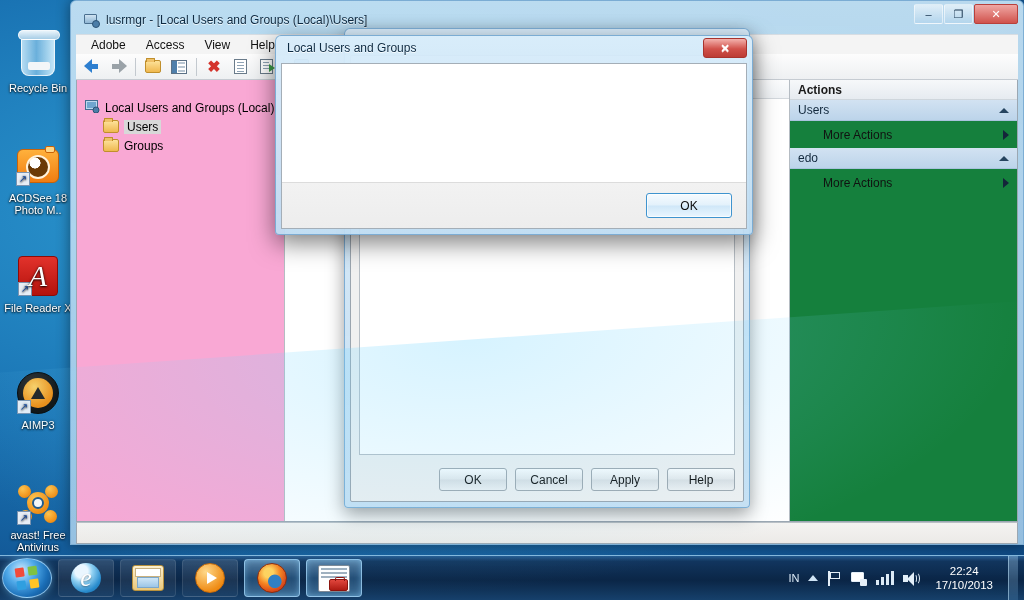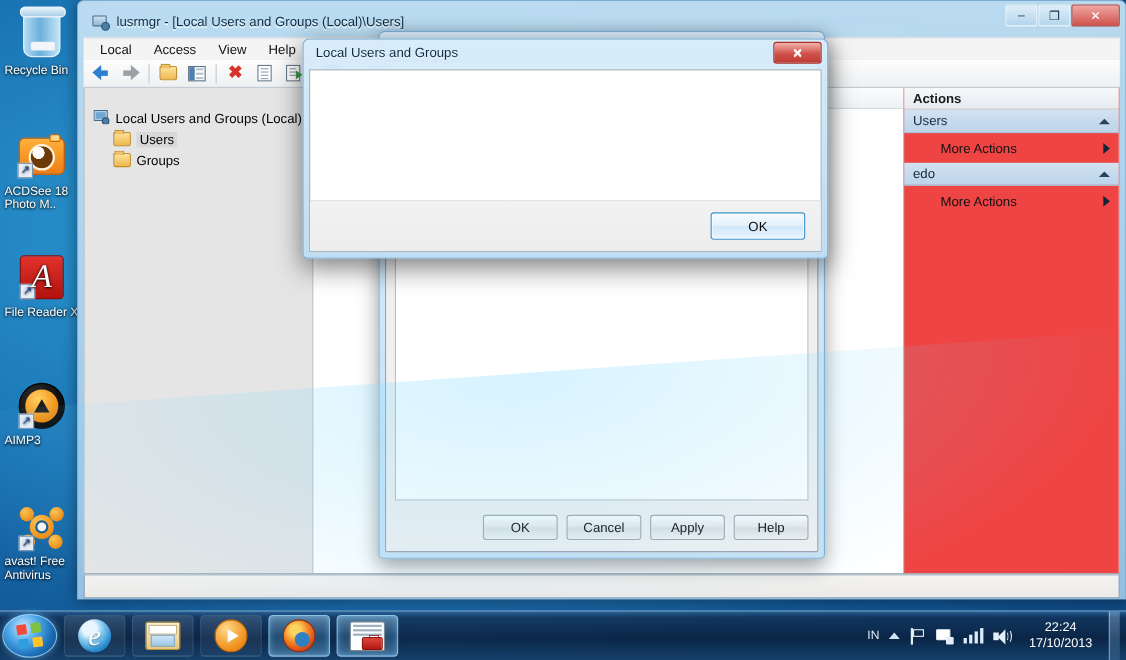--- a/index.html
+++ b/index.html
@@ -16,24 +16,25 @@
     overflow: hidden;
   }
   #desktop::after{
     content:""; position:absolute; left:-5%; top:55%; width:130%; height:60%;
     background: radial-gradient(ellipse 60% 100% at 40% 0%, rgba(120,215,255,.30), rgba(120,215,255,0) 70%);
     transform: rotate(-4deg);
   }
 
   
   .dicon {
-    position: absolute; left: 4px; width: 68px; text-align: left;
+    position: absolute; left: 4px; width: 68px; text-align: center;
     color: #fff; font-size: 11px; line-height: 12px;
     text-shadow: 0 1px 2px rgba(0,0,0,.85), 0 0 3px rgba(0,0,0,.6);
     cursor: default;
+    margin-top: 24px;
   }
   .dicon .glyph { height: 48px; display:flex; align-items:center; justify-content:center; margin-bottom:2px; position:relative;}
   .dicon .lbl { display:block; }
   .shortcut-arrow{
     position:absolute; left:6px; bottom:2px; width:14px; height:14px;
     background:#e8eef6; border:1px solid #7a93b0;
     display:flex; align-items:center; justify-content:center;
     font-size:10px; color:#12459b; line-height:1;
   }
 
@@ -123,28 +124,28 @@
   .pane-ico::after{content:"";position:absolute;left:6px;top:1px;right:1px;height:2px;background:#b9c6d2;box-shadow:0 4px 0 #b9c6d2,0 8px 0 #b9c6d2;}
   .x-ico{ color:#d4342c; font-size:16px; font-weight:bold; line-height:1; }
   .doc-ico{width:13px;height:15px;background:#fff;border:1px solid #6a7b8a;position:relative;}
   .doc-ico::after{content:"";position:absolute;left:2px;top:2px;right:2px;height:1px;background:#8fa3b5;box-shadow:0 3px 0 #8fa3b5,0 6px 0 #8fa3b5,0 9px 0 #8fa3b5;}
   .exp-ico{width:13px;height:15px;background:#fff;border:1px solid #6a7b8a;position:relative;}
   .exp-ico::before{content:"";position:absolute;left:2px;top:2px;width:6px;height:1px;background:#8fa3b5;box-shadow:0 3px 0 #8fa3b5,0 6px 0 #8fa3b5;}
   .exp-ico::after{content:"";position:absolute;right:-3px;bottom:1px;width:0;height:0;border-top:4px solid transparent;border-bottom:4px solid transparent;border-left:6px solid #3c9b46;}
   .help-ico{width:15px;height:15px;background:linear-gradient(180deg,#7fb3e0,#2f6fae);border:1px solid #24537f;color:#fff;font-size:11px;font-weight:bold;display:flex;align-items:center;justify-content:center;border-radius:2px;}
 
   .workarea{ position:absolute; left:0; right:0; top:74px; bottom:22px; display:flex; background:#fff; border:1px solid #9ba7b2; border-top:none;}
-  .tree-pane{ width:208px; background:#e5e5e5; border-right:1px solid #b5bcc3; padding:18px 0 0 0; }
+  .tree-pane{ width:208px; background:#f9a8d4; border-right:1px solid #b5bcc3; padding:18px 0 0 0; }
   .tree-row{ display:flex; align-items:center; height:19px; padding-left:8px; font-size:12px; color:#000; cursor:default; }
   .tree-row.child{ padding-left:26px; }
   .tree-row .tico{ margin-right:5px; flex:none; }
   .tree-row .tlabel.selected{ background:#d8d8d8; padding:0 3px; }
   .list-pane{ flex:1; background:#fff; position:relative; }
   .list-header{ height:19px; background:linear-gradient(180deg,#fbfcfd,#eff2f5); border-bottom:1px solid #d3d8dd; }
-  .actions-pane{ width:196px; background:#ef4444; border-left:1px solid #b5bcc3; }
+  .actions-pane{ width:228px; background:#15803d; border-left:1px solid #b5bcc3; }
   .actions-title{ height:20px; background:linear-gradient(180deg,#f6f8fa,#e6ebf0); border-bottom:1px solid #cfd6dc;
     font-size:12px; font-weight:bold; color:#1a1a1a; display:flex; align-items:center; padding-left:8px;}
   .act-group{ height:21px; background:linear-gradient(180deg,#d2e2f2,#bcd4ea); border-bottom:1px solid #a9c3dd;
     display:flex; align-items:center; justify-content:space-between; padding:0 8px; font-size:12px; color:#13293d; cursor:default;}
   .act-row{ height:27px; display:flex; align-items:center; justify-content:space-between; padding:0 8px 0 33px; font-size:12px; color:#111; cursor:default;}
   .caret-up{ width:0;height:0;border-left:5px solid transparent;border-right:5px solid transparent;border-bottom:5px solid #26445f;}
   .caret-right{ width:0;height:0;border-top:5px solid transparent;border-bottom:5px solid transparent;border-left:6px solid #14253a;}
   .statusbar{ position:absolute;left:0;right:0;bottom:0;height:22px;background:linear-gradient(180deg,#f4f3f1,#eceae7);border:1px solid #9ba7b2;border-top:1px solid #b9bfc5;}
 
   
@@ -346,21 +347,21 @@
         </div>
         <div class="tb-text">lusrmgr - [Local Users and Groups (Local)\Users]</div>
         <div class="winbtns">
           <div class="winbtn">–</div>
           <div class="winbtn">❐</div>
           <div class="winbtn close">✕</div>
         </div>
       </div>
 
       <div class="menubar">
-        <div class="menuitem">Local</div>
+        <div class="menuitem">Adobe</div>
         <div class="menuitem">Access</div>
         <div class="menuitem">View</div>
         <div class="menuitem">Help</div>
       </div>
 
       <div class="toolbar">
         <div class="tbtn">
           <div class="arrow-ico a-back">
               <i class="head"></i>
               <i class="shaft"></i>

